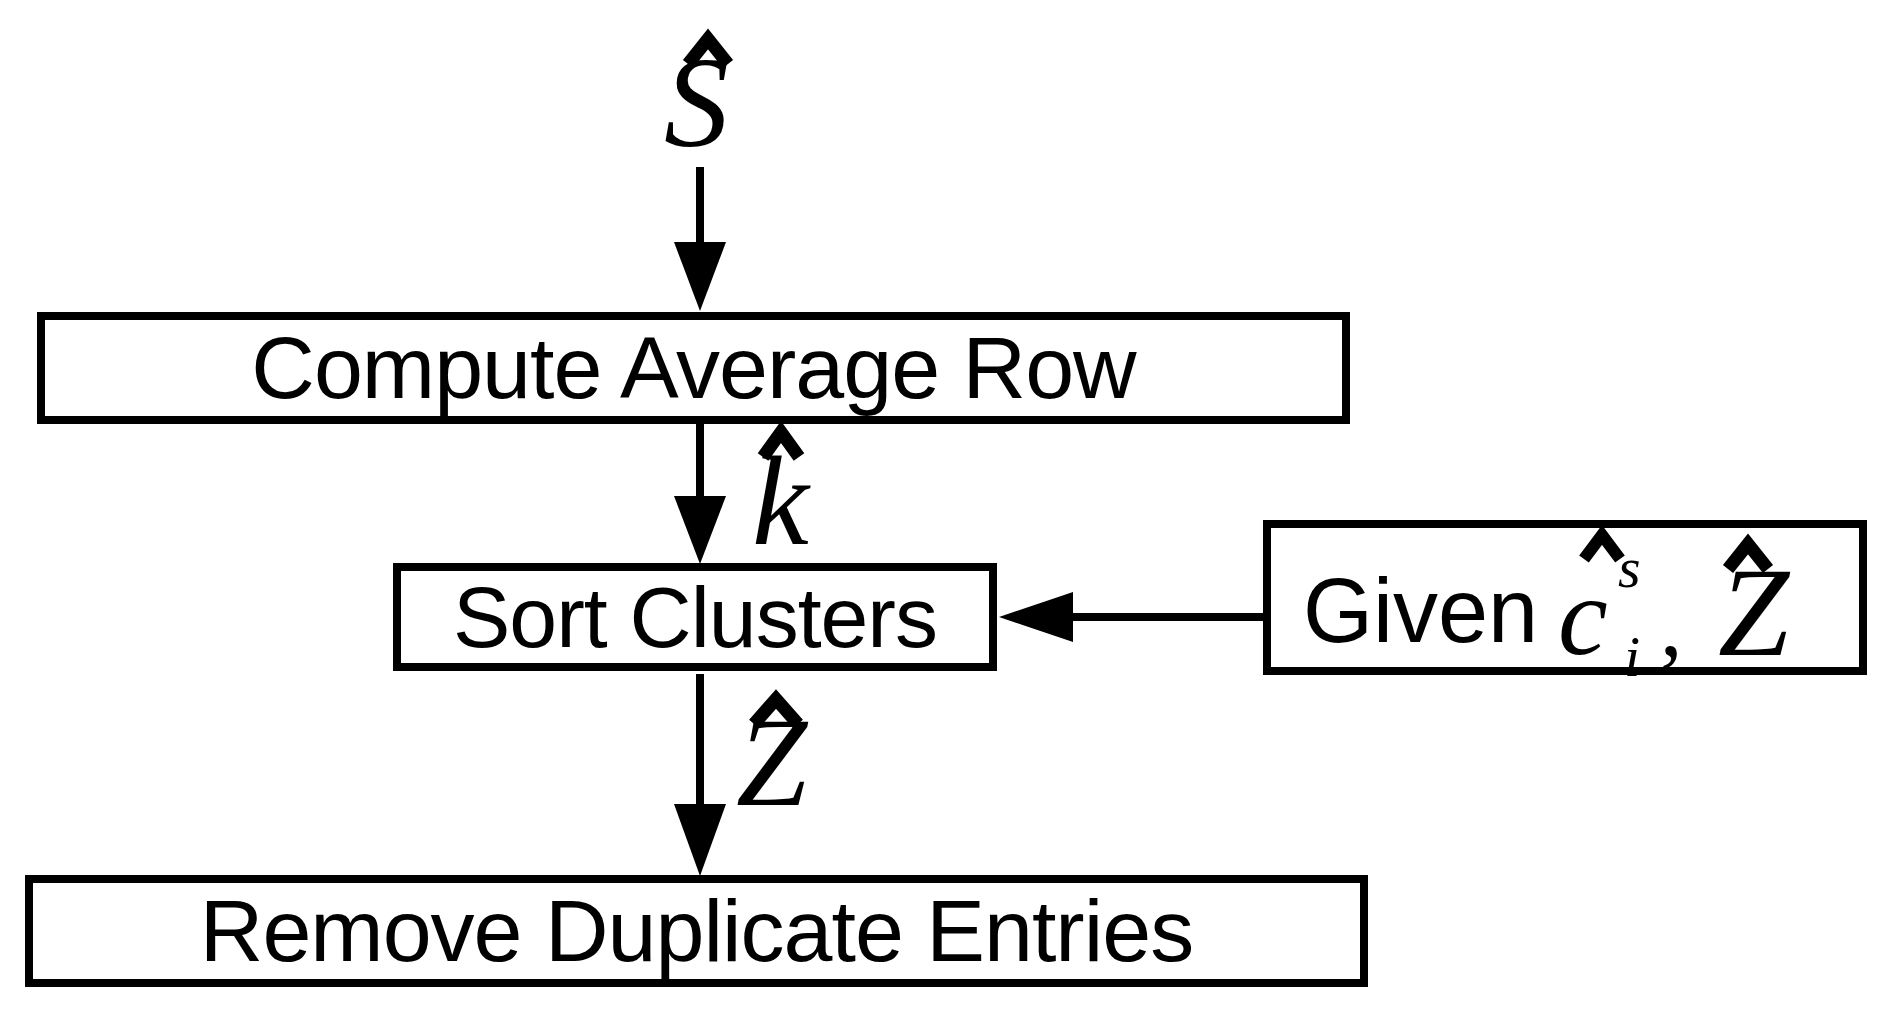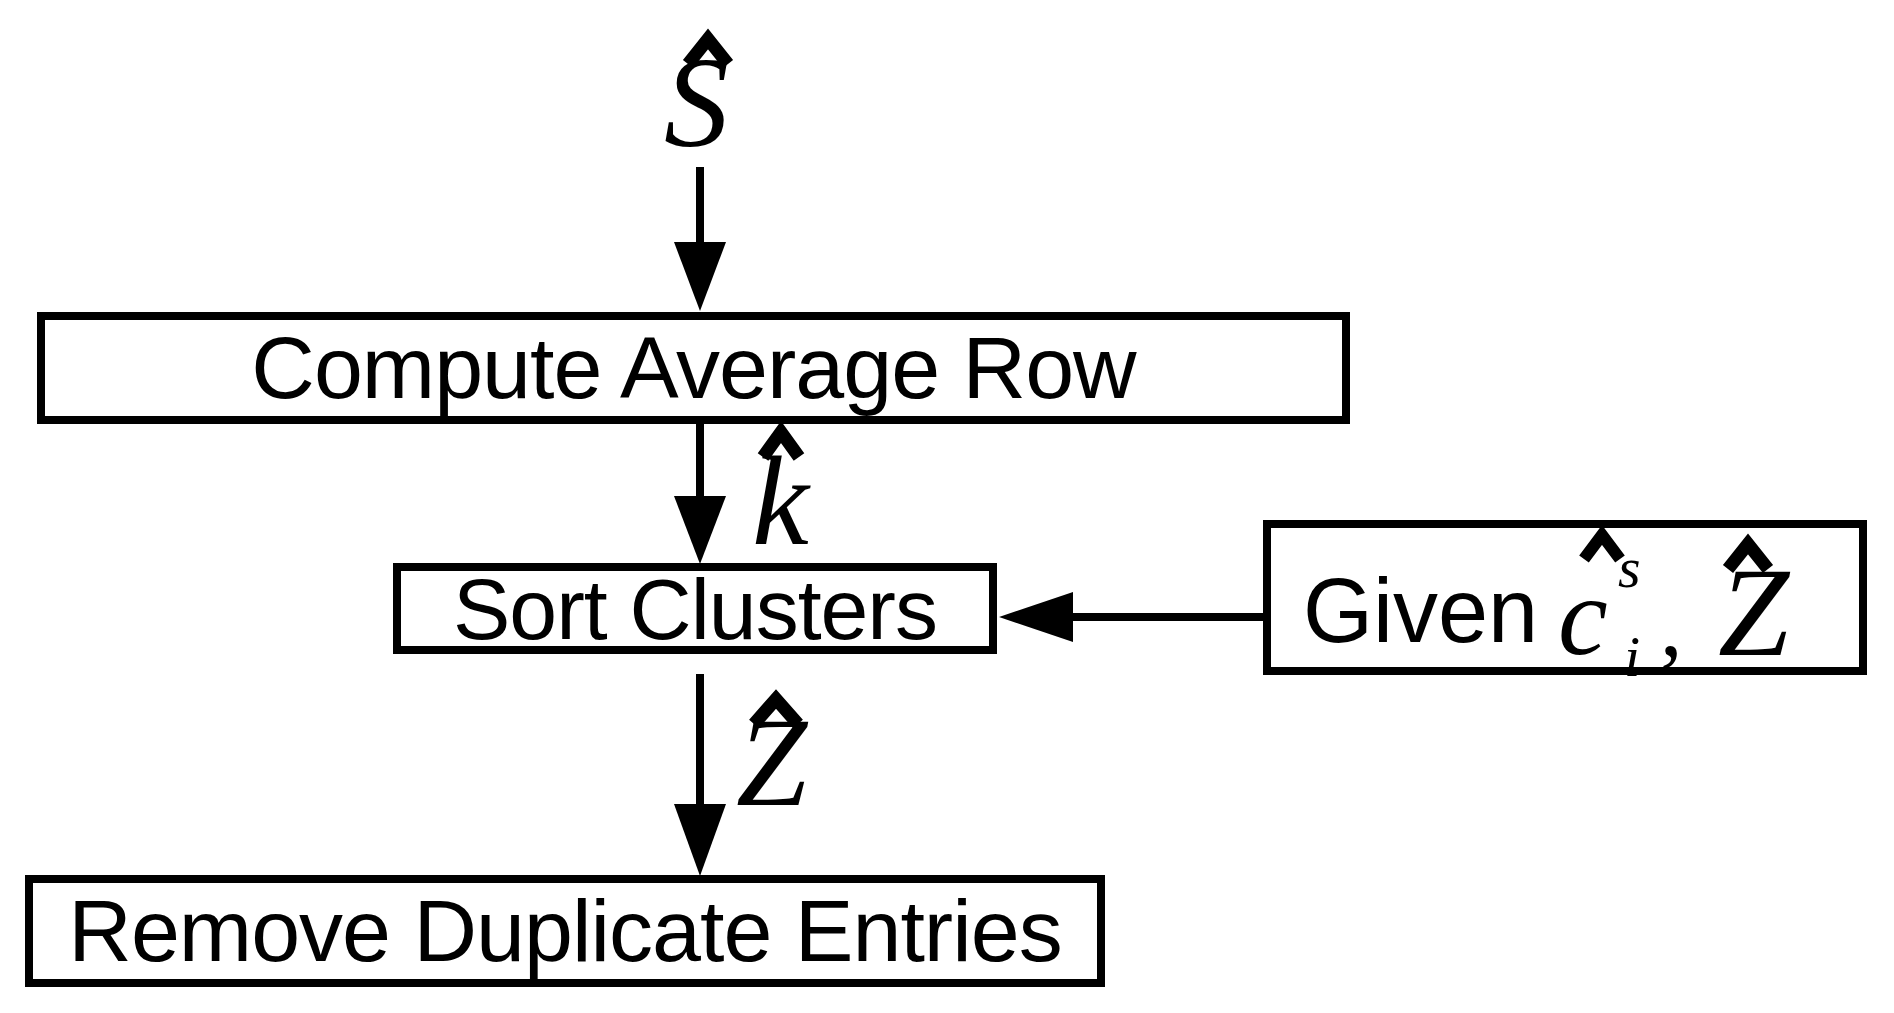--- a/index.html
+++ b/index.html
@@ -30,23 +30,23 @@
     z-index: 2;
   }
   .node-label {
     font-family: "Liberation Sans", sans-serif;
     font-size: 88px;
     line-height: 1;
     white-space: nowrap;
     letter-spacing: -1px;
   }
   #box-compute { left: 37px;   top: 312px; width: 1313px; height: 112px; }
-  #box-sort    { left: 393px;  top: 563px; width: 604px;  height: 91px; }
+  #box-sort    { left: 393px;  top: 563px; width: 604px;  height: 108px; }
   #box-given   { left: 1263px; top: 520px; width: 604px;  height: 155px; justify-content: flex-start; }
-  #box-remove  { left: 25px;   top: 875px; width: 1080px; height: 112px; }
+  #box-remove  { left: 25px;   top: 875px; width: 1343px; height: 112px; }
   #box-sort .node-label { font-size: 86px; }
 
   .mletter {
     position: absolute;
     font-family: "Liberation Serif", serif;
     font-style: italic;
     line-height: 1;
     white-space: nowrap;
     z-index: 2;
   }

